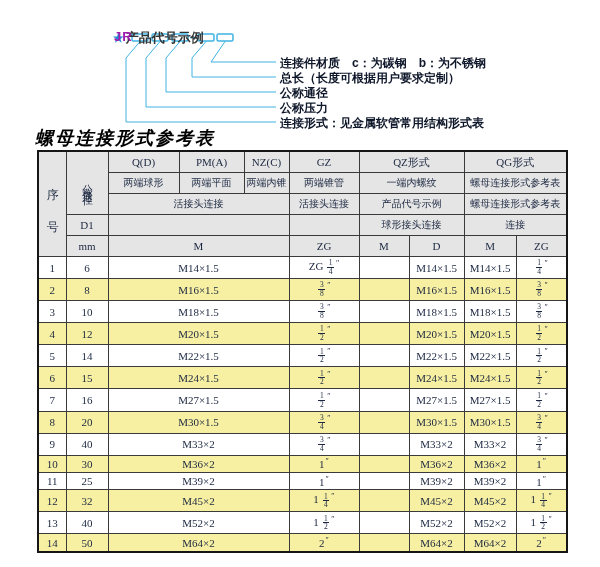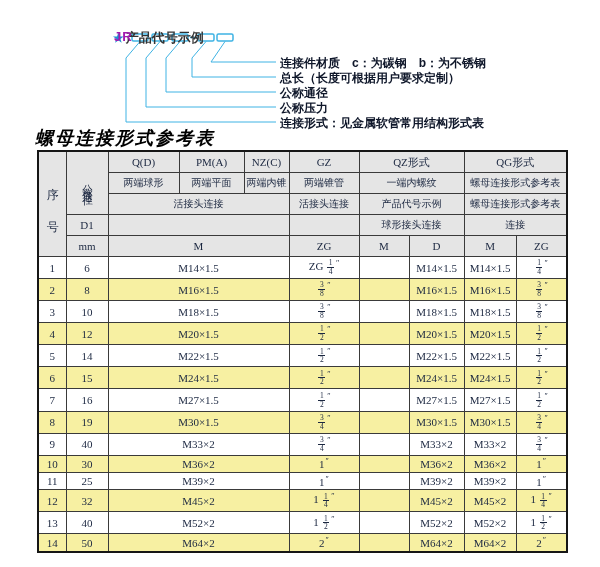--- a/index.html
+++ b/index.html
@@ -241,21 +241,21 @@
           <td></td>
           <td>M27×1.5</td>
           <td>M27×1.5</td>
           <td><span class="frac">
               <span class="fn">1</span>
               <span class="fd">2</span>
             </span><span class="prime">″</span></td>
         </tr>
         <tr class="alt">
           <td>8</td>
-          <td>19</td>
+          <td>20</td>
           <td colspan="3">M30×1.5</td>
           <td><span class="frac">
               <span class="fn">3</span>
               <span class="fd">4</span>
             </span><span class="prime">″</span></td>
           <td></td>
           <td>M30×1.5</td>
           <td>M30×1.5</td>
           <td><span class="frac">
               <span class="fn">3</span>

